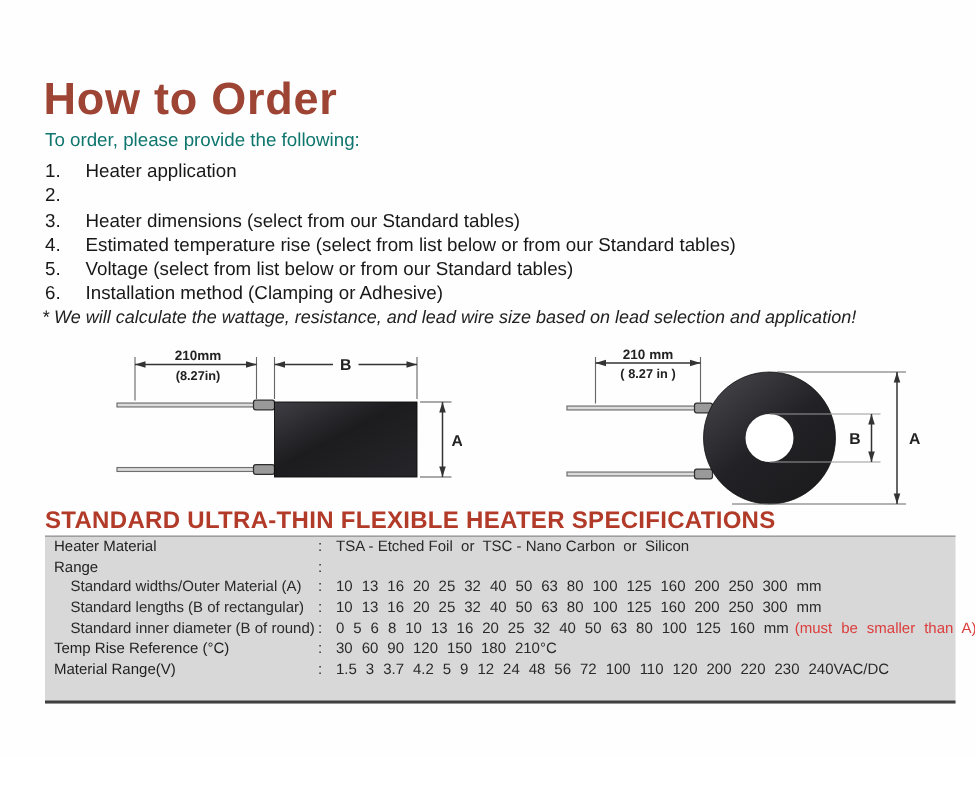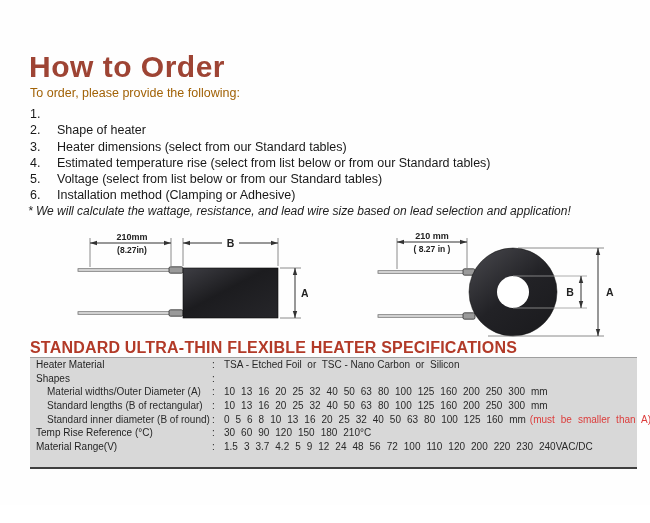--- a/index.html
+++ b/index.html
@@ -4,21 +4,21 @@
 <style>
   html,body{margin:0;padding:0;background:#ffffff;}
   .page{
     position:relative;width:650px;height:505px;background:#fefefe;overflow:hidden;
     font-family:"Liberation Sans",sans-serif;color:#1b1b1b;
   }
   .page-title{
     position:absolute;left:29px;top:50px;margin:0;
     font-size:30px;font-weight:bold;letter-spacing:.5px;color:#9e4434;
   }
-  .intro{position:absolute;left:30px;top:86px;margin:0;font-size:12.5px;color:#a16207;}
+  .intro{position:absolute;left:30px;top:86px;margin:0;font-size:12.5px;color:#0f766e;}
   .olist{position:absolute;left:30px;top:106px;width:560px;}
   .oli{display:flex;font-size:12.5px;line-height:16.3px;color:#181818;}
   .oli .num{width:27px;flex:0 0 27px;}
   .note{position:absolute;left:28px;top:204px;margin:0;font-size:12px;font-style:italic;color:#222;}
   .diag{position:absolute;}
   .diag-rect{left:58px;top:226px;}
   .diag-round{left:368px;top:226px;}
   .diag text{font-family:"Liberation Sans",sans-serif;fill:#222;}
   .dlabel{font-size:9px;font-weight:bold;}
   .dsmall{font-size:8.5px;font-weight:bold;}
@@ -54,24 +54,24 @@
 
 <div class="page">
 
   <h1 class="page-title">How to Order</h1>
 
   <p class="intro">To order, please provide the following:</p>
 
   <div class="olist">
     <div class="oli">
       <span class="num">1.</span>
+      <span>Heater application</span>
     </div>
     <div class="oli">
       <span class="num">2.</span>
-      <span>Shape of heater</span>
     </div>
     <div class="oli">
       <span class="num">3.</span>
       <span>Heater dimensions (select from our Standard tables)</span>
     </div>
     <div class="oli">
       <span class="num">4.</span>
       <span>Estimated temperature rise (select from list below or from our Standard tables)</span>
     </div>
     <div class="oli">
@@ -168,25 +168,25 @@
 
   <h2 class="spec-heading">STANDARD ULTRA-THIN FLEXIBLE HEATER SPECIFICATIONS</h2>
 
   <div class="spec-table">
     <div class="trow">
       <span class="tlabel">Heater Material</span>
       <span class="tcolon">:</span>
       <span class="tval"><span class="v">TSA - Etched Foil  or  TSC - Nano Carbon  or  Silicon</span></span>
     </div>
     <div class="trow">
-      <span class="tlabel">Shapes</span>
-      <span class="tcolon">:</span>
-    </div>
-    <div class="trow nums">
-      <span class="tlabel sub">Material widths/Outer Diameter (A)</span>
+      <span class="tlabel">Range</span>
+      <span class="tcolon">:</span>
+    </div>
+    <div class="trow nums">
+      <span class="tlabel sub">Standard widths/Outer Material (A)</span>
       <span class="tcolon">:</span>
       <span class="tval"><span class="v">10 13 16 20 25 32 40 50 63 80 100 125 160 200 250 300 mm</span></span>
     </div>
     <div class="trow nums">
       <span class="tlabel sub">Standard lengths (B of rectangular)</span>
       <span class="tcolon">:</span>
       <span class="tval"><span class="v">10 13 16 20 25 32 40 50 63 80 100 125 160 200 250 300 mm</span></span>
     </div>
     <div class="trow nums">
       <span class="tlabel sub">Standard inner diameter (B of round)</span>

